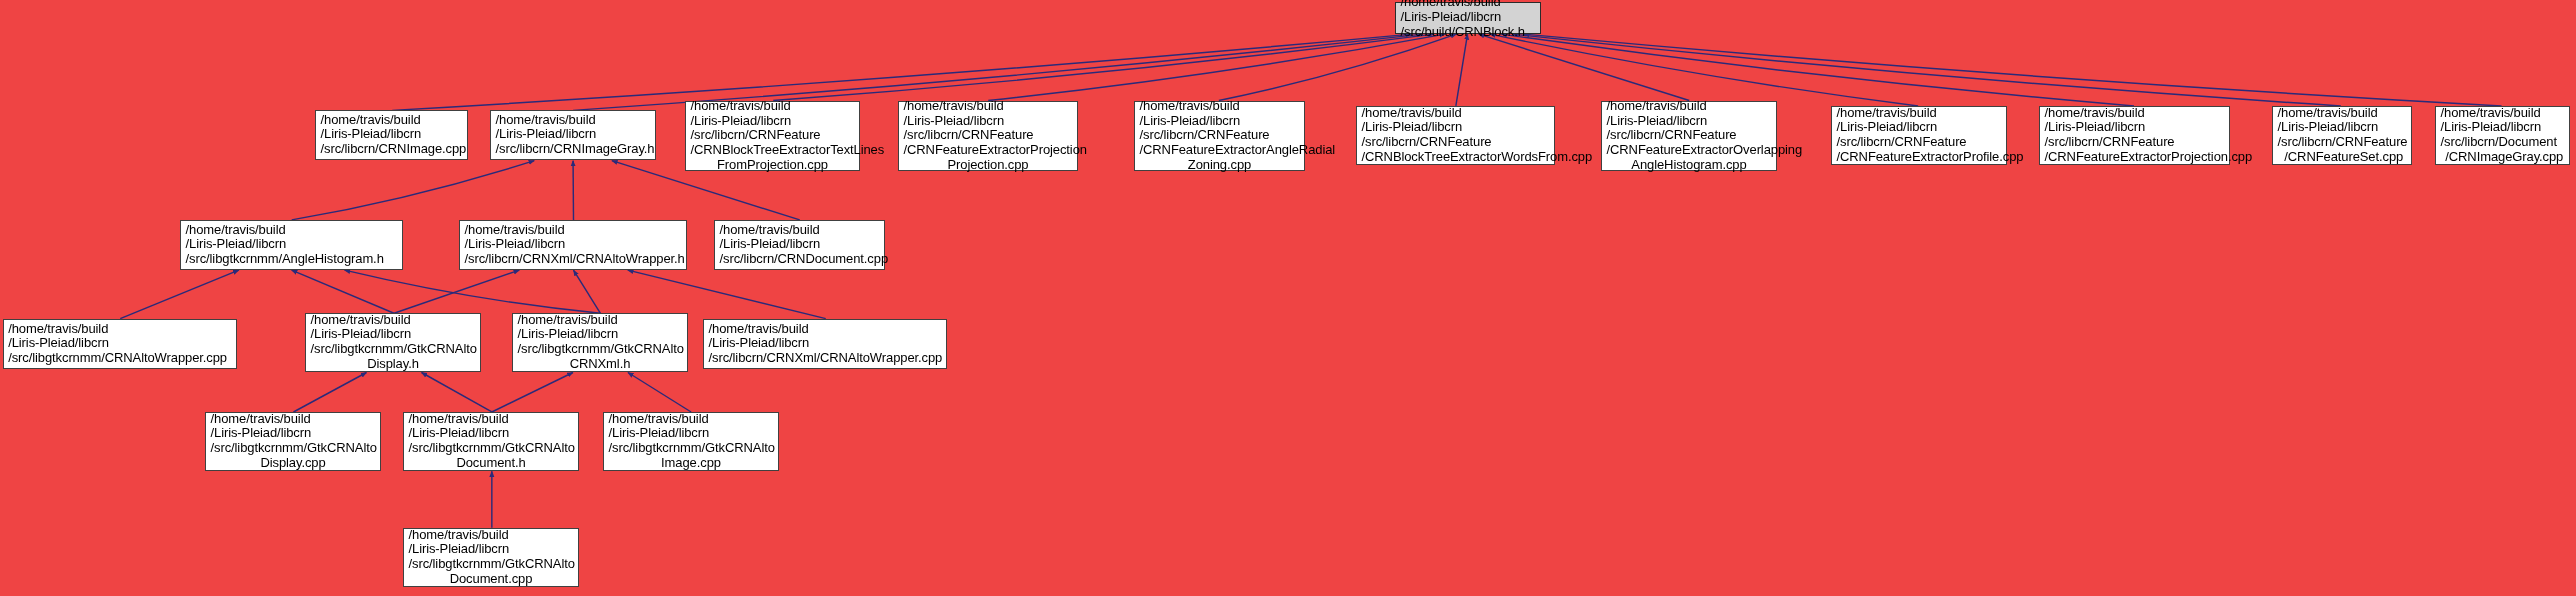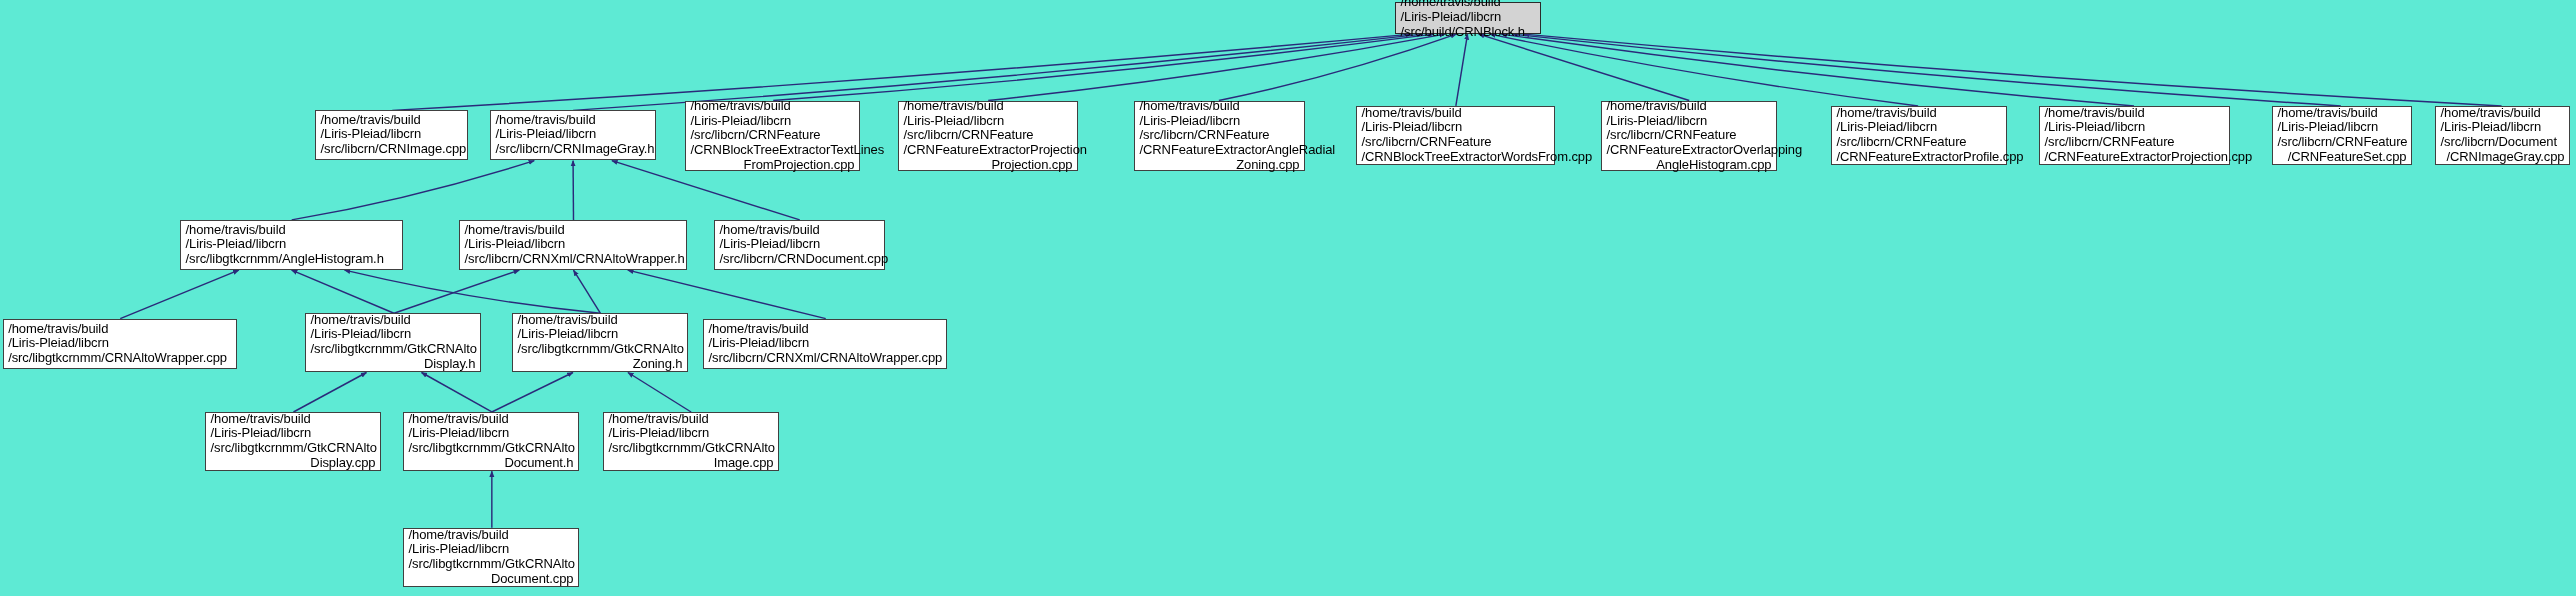--- a/index.html
+++ b/index.html
@@ -4,21 +4,21 @@
 <style>
   html, body {
     margin: 0;
     padding: 0;
     background: #ffffff;
   }
   #canvas {
     position: relative;
     width: 2576px;
     height: 596px;
-    background: #5eead4;
+    background: #ef4444;
     font-family: "Liberation Sans", sans-serif;
     overflow: hidden;
   }
   #edges {
     position: absolute;
     left: 0;
     top: 0;
     width: 2576px;
     height: 596px;
     pointer-events: none;
@@ -40,21 +40,21 @@
     z-index: 2;
   }
   .node.root {
     background: #d3d3d3;
     border-color: #2b2b2b;
   }
   .node .ln {
     display: block;
   }
   .node.centered .ln.tail {
-    text-align: right;
+    text-align: center;
   }
 </style>
 </head>
 <body>
 
 <div id="canvas">
   <svg id="edges" viewBox="0 0 2868 664" xmlns="http://www.w3.org/2000/svg">
       <defs>
         <marker id="arrow" viewBox="0 0 10 10" refX="9" refY="5" markerWidth="7" markerHeight="7" orient="auto-start-reverse" markerUnits="userSpaceOnUse">
           <path d="M 0 1 L 10 5 L 0 9 z" fill="#2a2a7a"></path>
@@ -97,21 +97,21 @@
       <div class="node centered" style="left: 1601px; top: 101px; width: 176px; height: 70px;"><span class="ln">/home/travis/build</span><span class="ln">/Liris-Pleiad/libcrn</span><span class="ln">/src/libcrn/CRNFeature</span><span class="ln tail">/CRNFeatureExtractorOverlapping</span><span class="ln tail">AngleHistogram.cpp</span></div>
       <div class="node centered" style="left: 1831px; top: 106px; width: 176px; height: 59px;"><span class="ln">/home/travis/build</span><span class="ln">/Liris-Pleiad/libcrn</span><span class="ln">/src/libcrn/CRNFeature</span><span class="ln tail">/CRNFeatureExtractorProfile.cpp</span></div>
       <div class="node centered" style="left: 2039px; top: 106px; width: 191px; height: 59px;"><span class="ln">/home/travis/build</span><span class="ln">/Liris-Pleiad/libcrn</span><span class="ln">/src/libcrn/CRNFeature</span><span class="ln tail">/CRNFeatureExtractorProjection.cpp</span></div>
       <div class="node centered" style="left: 2272px; top: 106px; width: 140px; height: 59px;"><span class="ln">/home/travis/build</span><span class="ln">/Liris-Pleiad/libcrn</span><span class="ln">/src/libcrn/CRNFeature</span><span class="ln tail"> /CRNFeatureSet.cpp</span></div>
       <div class="node centered" style="left: 2435px; top: 106px; width: 135px; height: 59px;"><span class="ln">/home/travis/build</span><span class="ln">/Liris-Pleiad/libcrn</span><span class="ln">/src/libcrn/Document</span><span class="ln tail"> /CRNImageGray.cpp</span></div>
       <div class="node" style="left: 180px; top: 220px; width: 223px; height: 50px;"><span class="ln">/home/travis/build</span><span class="ln">/Liris-Pleiad/libcrn</span><span class="ln">/src/libgtkcrnmm/AngleHistogram.h</span></div>
       <div class="node" style="left: 459px; top: 220px; width: 228px; height: 50px;"><span class="ln">/home/travis/build</span><span class="ln">/Liris-Pleiad/libcrn</span><span class="ln">/src/libcrn/CRNXml/CRNAltoWrapper.h</span></div>
       <div class="node" style="left: 714px; top: 220px; width: 171px; height: 50px;"><span class="ln">/home/travis/build</span><span class="ln">/Liris-Pleiad/libcrn</span><span class="ln">/src/libcrn/CRNDocument.cpp</span></div>
       <div class="node" style="left: 2.7px; top: 319px; width: 234px; height: 50px;"><span class="ln">/home/travis/build</span><span class="ln">/Liris-Pleiad/libcrn</span><span class="ln">/src/libgtkcrnmm/CRNAltoWrapper.cpp</span></div>
       <div class="node centered" style="left: 305px; top: 313px; width: 176px; height: 59px;"><span class="ln">/home/travis/build</span><span class="ln">/Liris-Pleiad/libcrn</span><span class="ln">/src/libgtkcrnmm/GtkCRNAlto</span><span class="ln tail">Display.h</span></div>
-      <div class="node centered" style="left: 512px; top: 313px; width: 176px; height: 59px;"><span class="ln">/home/travis/build</span><span class="ln">/Liris-Pleiad/libcrn</span><span class="ln">/src/libgtkcrnmm/GtkCRNAlto</span><span class="ln tail">Zoning.h</span></div>
+      <div class="node centered" style="left: 512px; top: 313px; width: 176px; height: 59px;"><span class="ln">/home/travis/build</span><span class="ln">/Liris-Pleiad/libcrn</span><span class="ln">/src/libgtkcrnmm/GtkCRNAlto</span><span class="ln tail">CRNXml.h</span></div>
       <div class="node" style="left: 703px; top: 319px; width: 244px; height: 50px;"><span class="ln">/home/travis/build</span><span class="ln">/Liris-Pleiad/libcrn</span><span class="ln">/src/libcrn/CRNXml/CRNAltoWrapper.cpp</span></div>
       <div class="node centered" style="left: 205px; top: 412px; width: 176px; height: 59px;"><span class="ln">/home/travis/build</span><span class="ln">/Liris-Pleiad/libcrn</span><span class="ln">/src/libgtkcrnmm/GtkCRNAlto</span><span class="ln tail">Display.cpp</span></div>
       <div class="node centered" style="left: 403px; top: 412px; width: 176px; height: 59px;"><span class="ln">/home/travis/build</span><span class="ln">/Liris-Pleiad/libcrn</span><span class="ln">/src/libgtkcrnmm/GtkCRNAlto</span><span class="ln tail">Document.h</span></div>
       <div class="node centered" style="left: 603px; top: 412px; width: 176px; height: 59px;"><span class="ln">/home/travis/build</span><span class="ln">/Liris-Pleiad/libcrn</span><span class="ln">/src/libgtkcrnmm/GtkCRNAlto</span><span class="ln tail">Image.cpp</span></div>
       <div class="node centered" style="left: 403px; top: 528px; width: 176px; height: 59px;"><span class="ln">/home/travis/build</span><span class="ln">/Liris-Pleiad/libcrn</span><span class="ln">/src/libgtkcrnmm/GtkCRNAlto</span><span class="ln tail">Document.cpp</span></div>
     </div>
 </div>
 
 
 </body></html>

